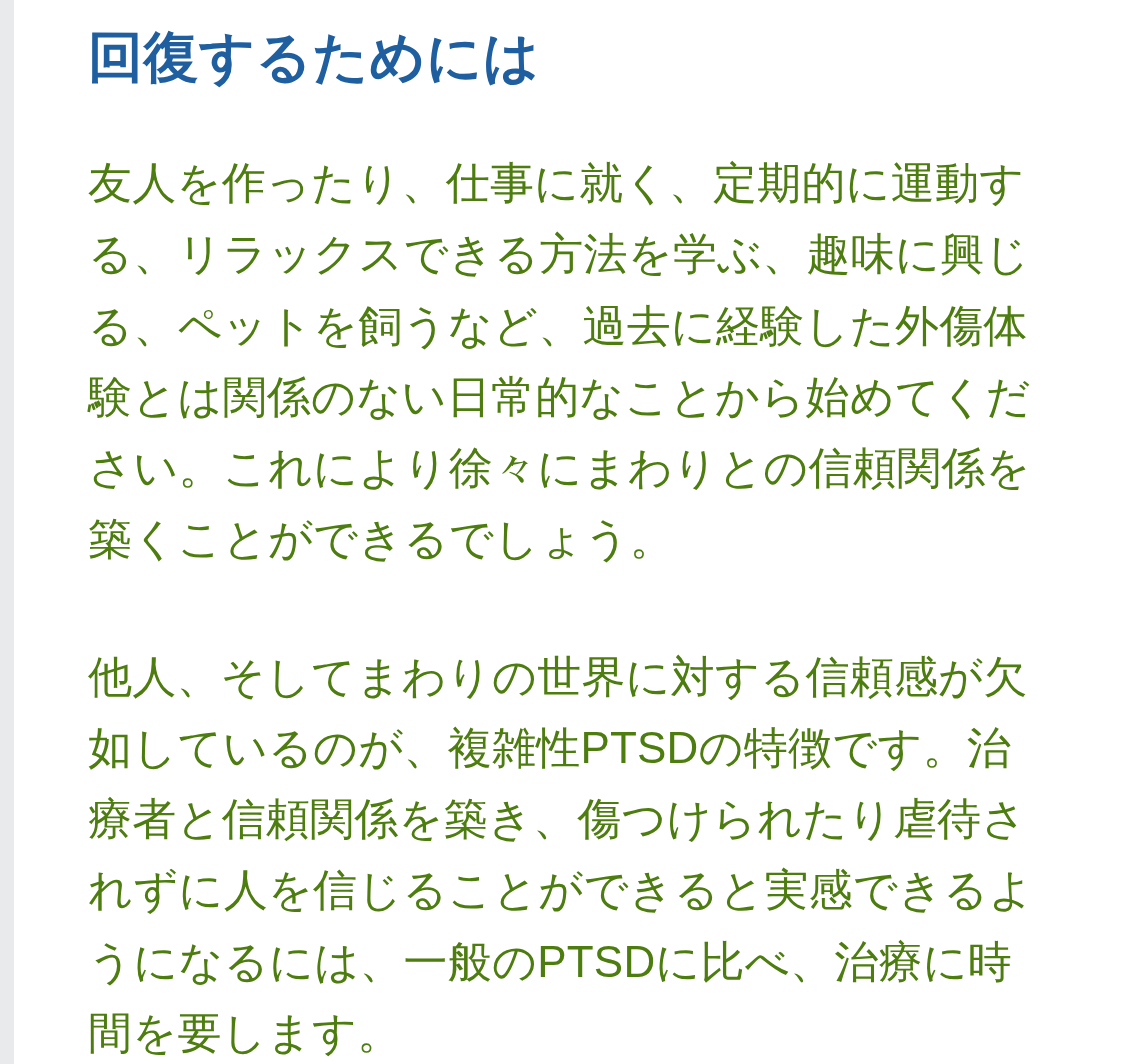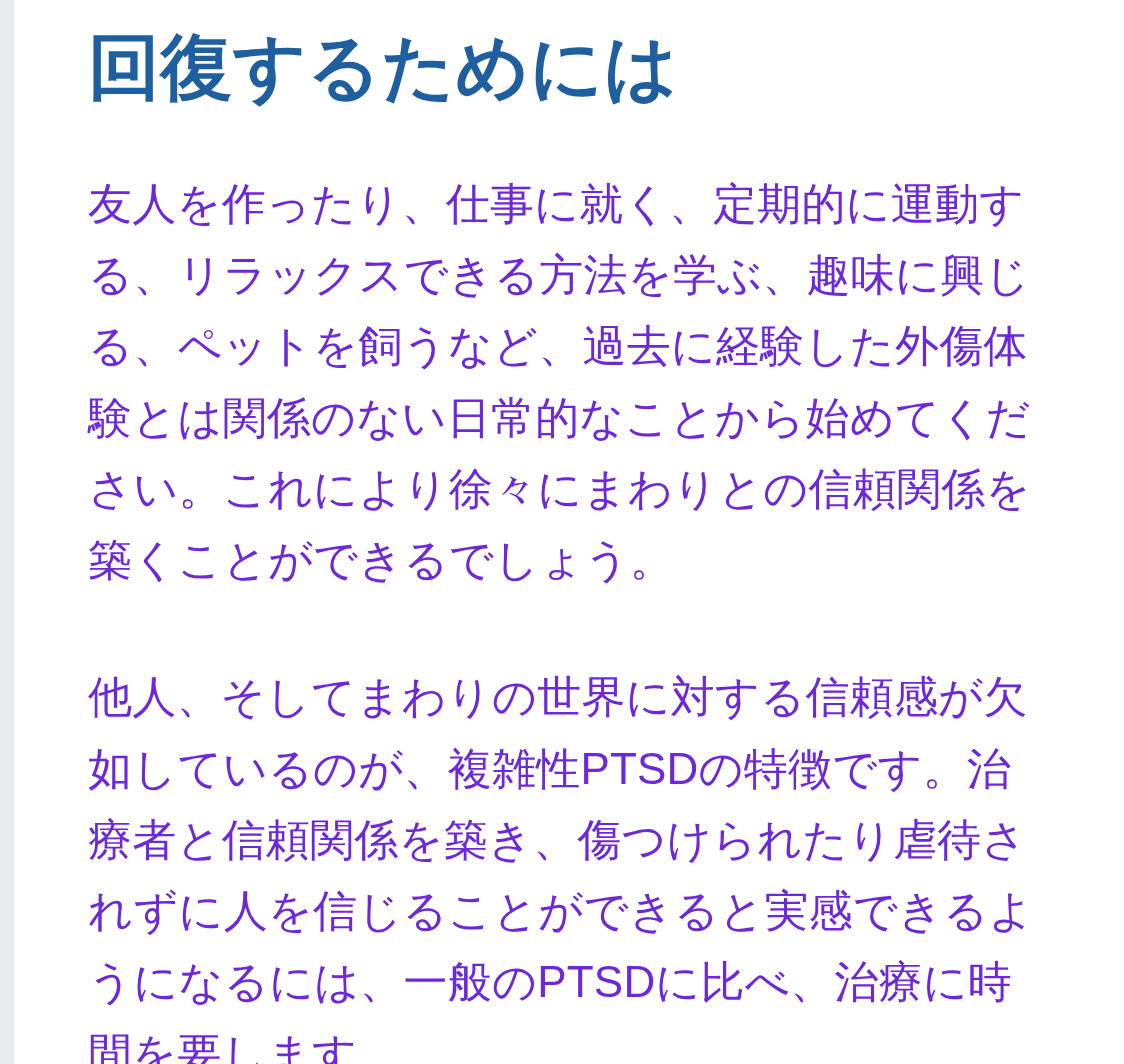--- a/index.html
+++ b/index.html
@@ -30,29 +30,29 @@
   }
   .content {
     position: absolute;
     left: 88px;
     top: 0;
     width: 950px;
   }
   .heading {
     margin: 0;
     padding-top: 24px;
-    font-size: 72px;
+    font-size: 55px;
     line-height: 1.22;
     font-weight: 700;
     color: #1f5fa0;
     letter-spacing: 0.5px;
   }
   .body-text {
     margin: 0;
-    color: #6d28d9;
+    color: #4d7c0f;
     font-size: 44px;
     line-height: 1.62;
     font-weight: 400;
     letter-spacing: 0.2px;
   }
   .para-1 {
     margin-top: 56px;
   }
   .para-2 {
     margin-top: 66px;

